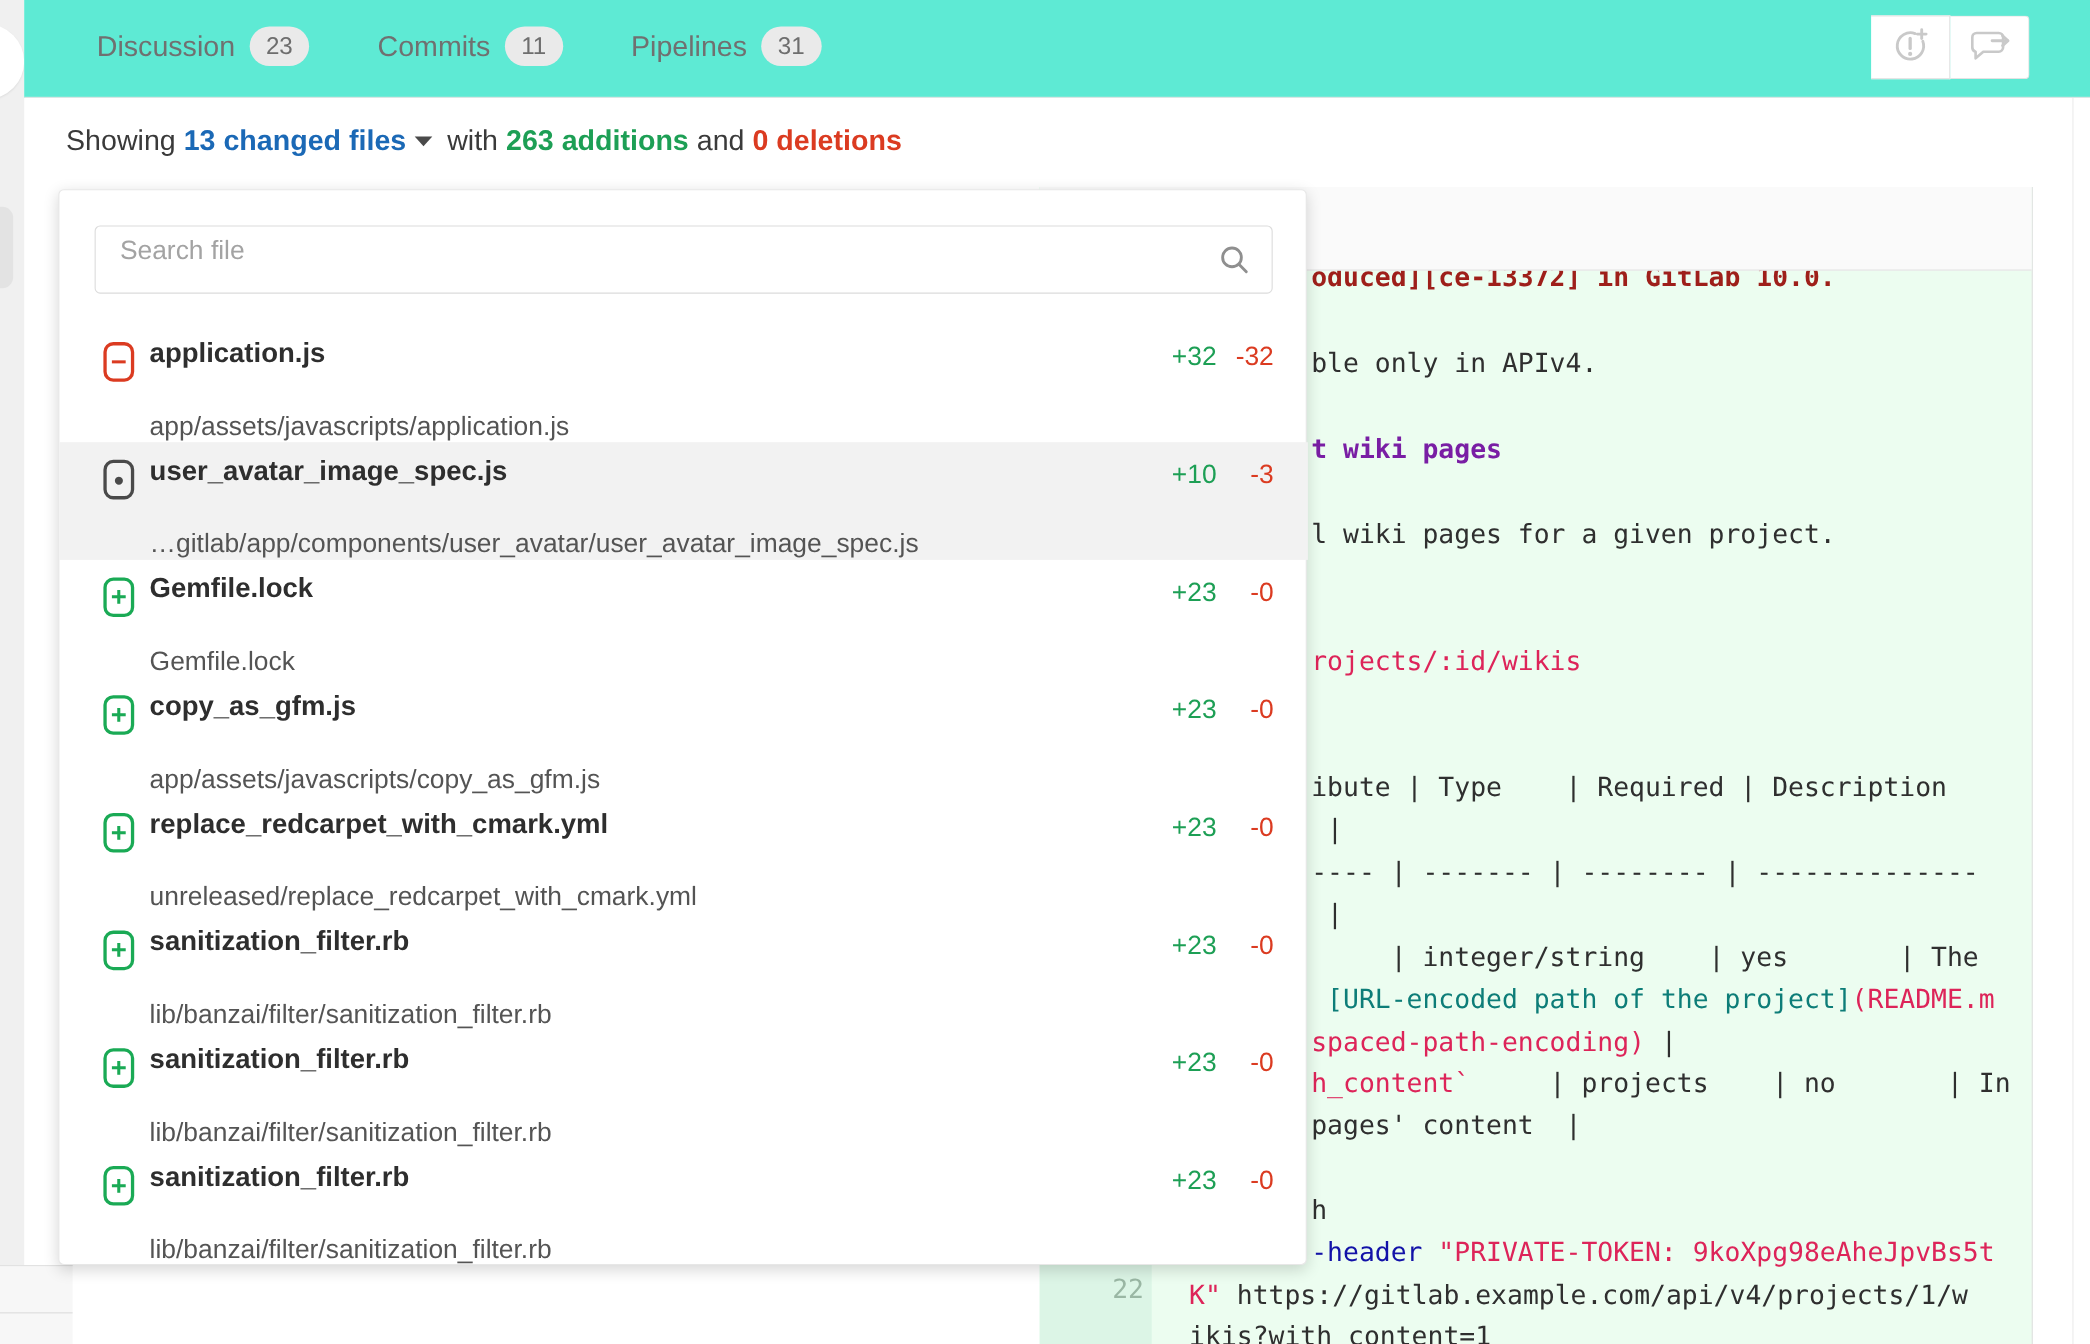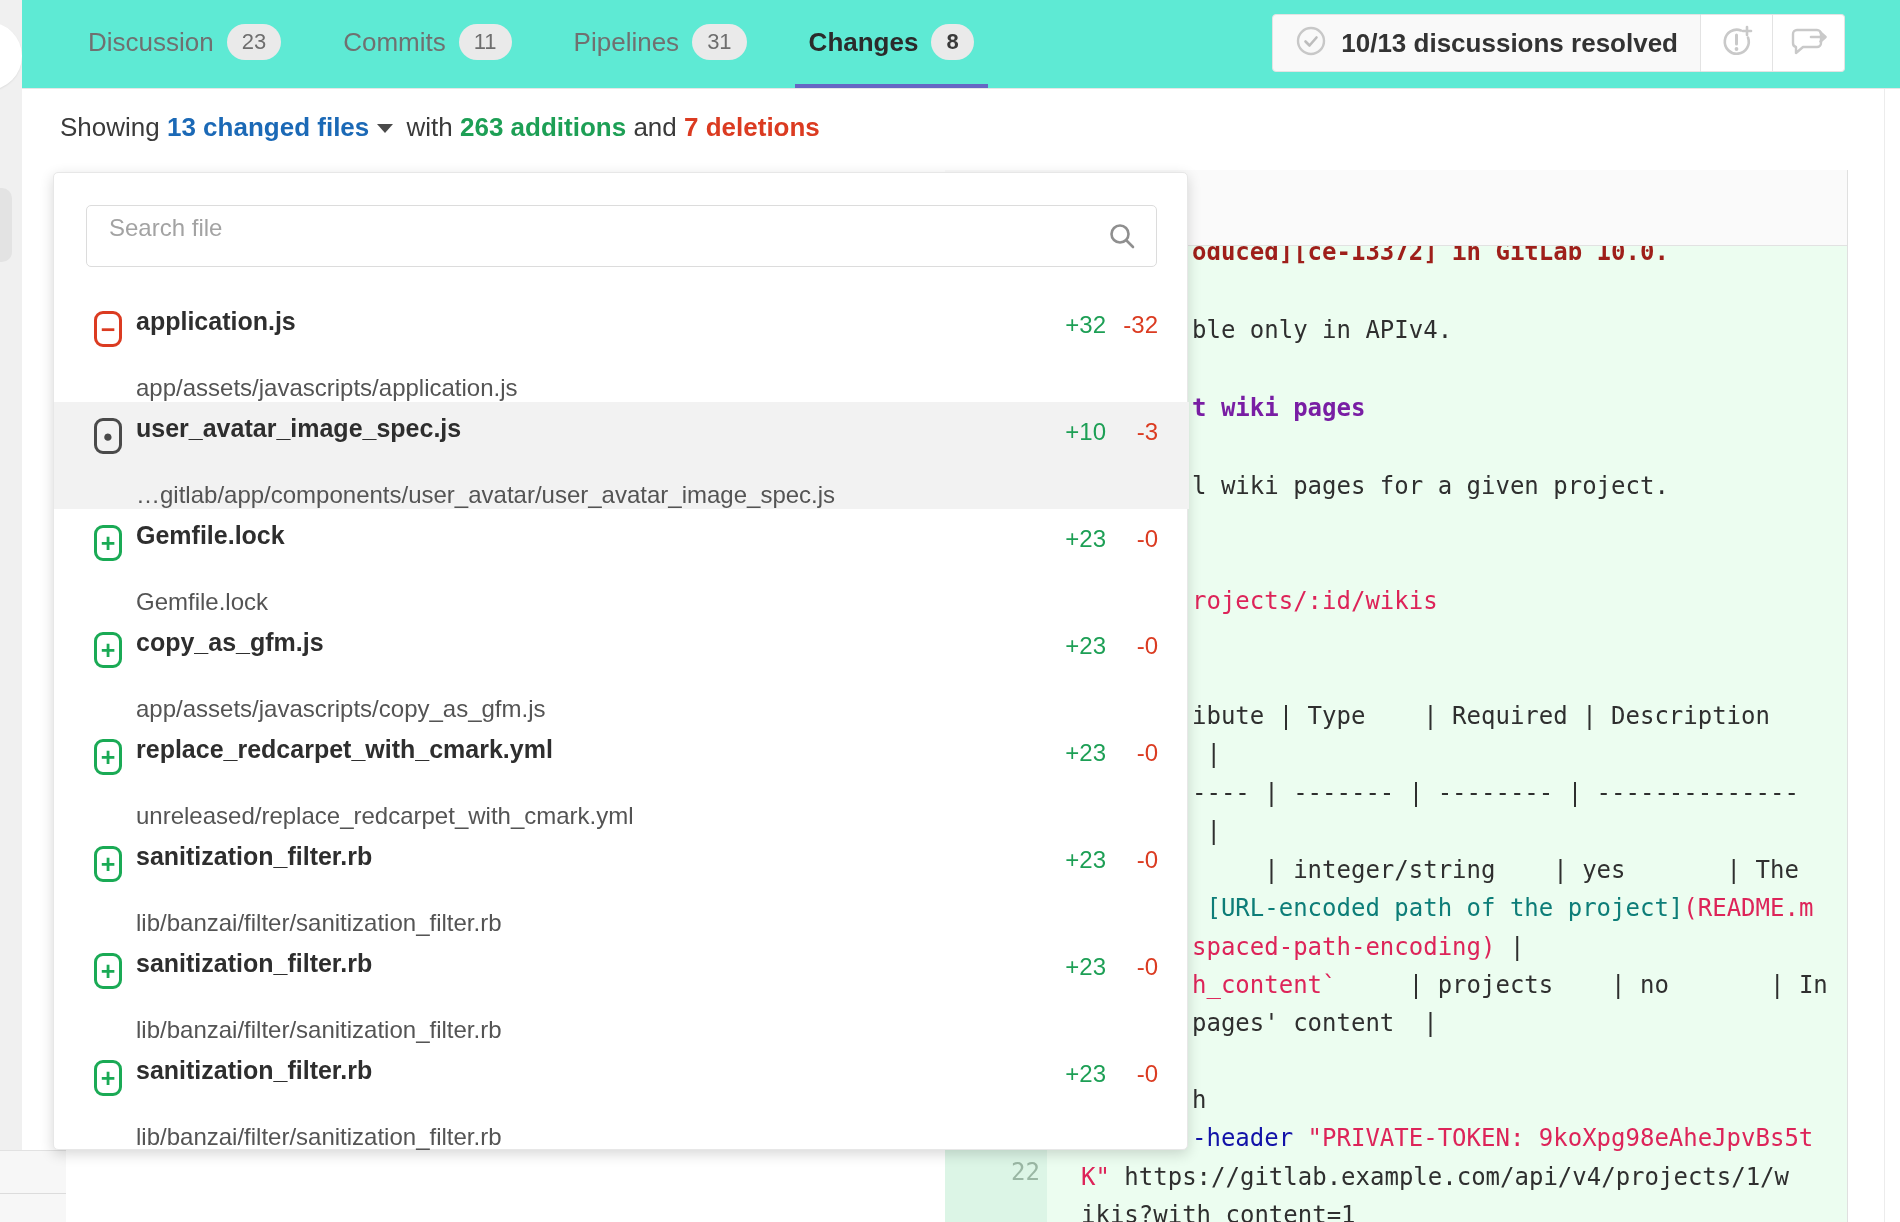--- a/index.html
+++ b/index.html
@@ -128,36 +128,23 @@
         <span class="badge">23</span>
       </div>
       <div class="tab">
         <span>Commits</span>
         <span class="badge">11</span>
       </div>
       <div class="tab">
         <span>Pipelines</span>
         <span class="badge">31</span>
       </div>
-      <div class="tab active">
-        <span>Changes</span>
-        <span class="badge">8</span>
-      </div>
     </div>
 
   <div class="actions">
-    <div class="act-resolved">
-      <span>
-        <svg width="32" height="32" viewBox="0 0 32 32" fill="none">
-          <circle cx="16" cy="16" r="13" stroke="#c8c8c8" stroke-width="2.4"></circle>
-          <path d="M10.5 16.5 L14.5 20.5 L21.5 12.5" stroke="#bdbdbd" stroke-width="2.6" fill="none" stroke-linecap="round" stroke-linejoin="round"></path>
-        </svg>
-      </span>
-      <span class="lbl">10/13 discussions resolved</span>
-    </div>
     <div class="act-icon-btn">
       <span>
         <svg width="36" height="36" viewBox="0 0 36 36" fill="none">
           <path d="M29 14.5 A12 12 0 1 1 22 7.5" stroke="#c9c9c9" stroke-width="2.6" stroke-linecap="round"></path>
           <line x1="17.5" y1="12" x2="17.5" y2="21" stroke="#c9c9c9" stroke-width="3" stroke-linecap="round"></line>
           <circle cx="17.5" cy="26" r="1.9" fill="#c9c9c9"></circle>
           <line x1="28" y1="4" x2="28" y2="12" stroke="#c9c9c9" stroke-width="2.6" stroke-linecap="round"></line>
           <line x1="24" y1="8" x2="32" y2="8" stroke="#c9c9c9" stroke-width="2.6" stroke-linecap="round"></line>
         </svg>
       </span>
@@ -172,21 +159,21 @@
       </span>
     </div>
   </div>
 
   <div class="summary">
     <span>Showing</span>
     <span class="blue">13 changed files</span><span class="caret-down"></span>
     <span>with</span>
     <span class="green">263 additions</span>
     <span>and</span>
-    <span class="red">7 deletions</span>
+    <span class="red">0 deletions</span>
   </div>
 
   <div class="panel">
     <div class="searchwrap">
       <input type="text" placeholder="Search file" style="">
       <span class="search-ico">
         <svg width="30" height="30" viewBox="0 0 30 30" fill="none">
           <circle cx="13" cy="13" r="8.5" stroke="#8f8f8f" stroke-width="2.6"></circle>
           <line x1="19.5" y1="19.5" x2="26" y2="26" stroke="#8f8f8f" stroke-width="2.6" stroke-linecap="round"></line>
         </svg>

